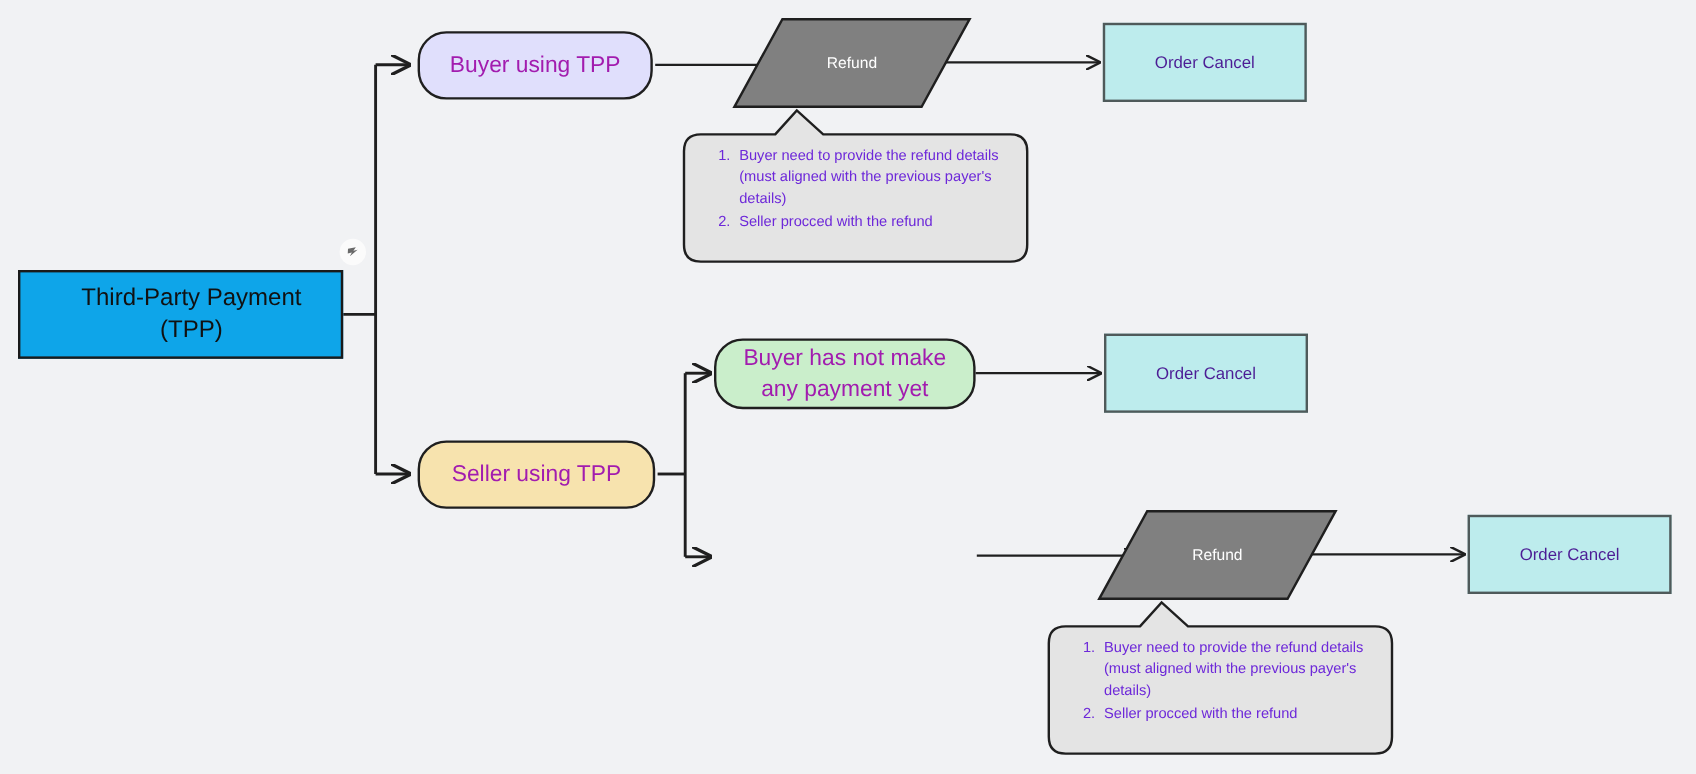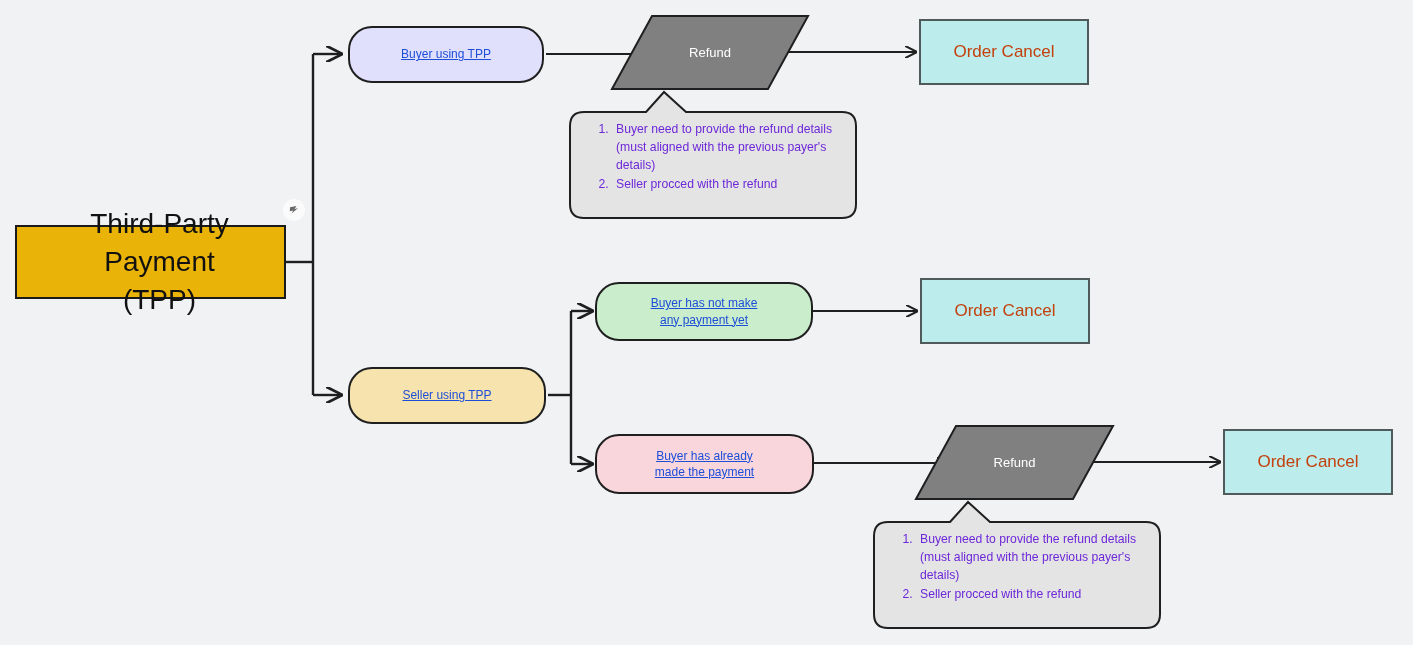--- a/index.html
+++ b/index.html
@@ -20,47 +20,46 @@
     box-sizing: border-box;
     display: flex;
     align-items: center;
     justify-content: center;
     text-align: center;
     line-height: 1.35;
   }
 
   
   .root-box {
-    background: #eab308;
+    background: #0ea5e9;
     border: 2px solid #1a1a1a;
     color: #111111;
-    font-size: 28px;
+    font-size: 20px;
     white-space: pre-line;
     padding-left: 18px;
   }
 
   
   .stadium {
     border: 2px solid #1f1f1f;
     border-radius: 24px;
-    font-size: 12px;
-    color: #1d4ed8;
-    text-decoration: underline;
+    font-size: 19px;
+    color: #a21caf;
   }
   .stadium.lavender { background: #e0dffc; }
   .stadium.amber    { background: #f7e3ae; }
   .stadium.green    { background: #caeecb; }
   .stadium.pink     { background: #f8d6dc; }
 
   
   .rect-cyan {
     background: #bdeced;
     border: 2px solid #4f5a5a;
-    color: #c2410c;
-    font-size: 17px;
+    color: #4c1d95;
+    font-size: 14px;
   }
 
   
   .parallelogram {
     position: absolute;
   }
   .parallelogram svg { display: block; overflow: visible; }
   .para-label {
     position: absolute;
     top: 0; left: 0;
@@ -200,24 +199,20 @@
   </div>
 
   <div class="node stadium amber" style="left:348px; top:367px; width:198px; height:57px;">
     <span>Seller using TPP</span>
   </div>
 
   <div class="node rect-cyan" style="left:920px; top:278px; width:170px; height:66px;">
     <span>Order Cancel</span>
   </div>
 
-  <div class="node stadium pink" style="left:595px; top:434px; width:219px; height:60px; white-space:pre-line;">
-    <span>Buyer has already
-made the payment</span>
-  </div>
 
   <div class="parallelogram" style="left:916px; top:426px; width:197px; height:73px;">
     <svg width="197" height="73" viewBox="0 0 197 73">
       <polygon points="40,0 197,0 157,73 0,73" fill="#808080" stroke="#1f1f1f" stroke-width="2"></polygon>
     </svg>
     <div class="para-label">Refund</div>
   </div>
 
   <div class="node rect-cyan" style="left:1223px; top:429px; width:170px; height:66px;">
     <span>Order Cancel</span>

